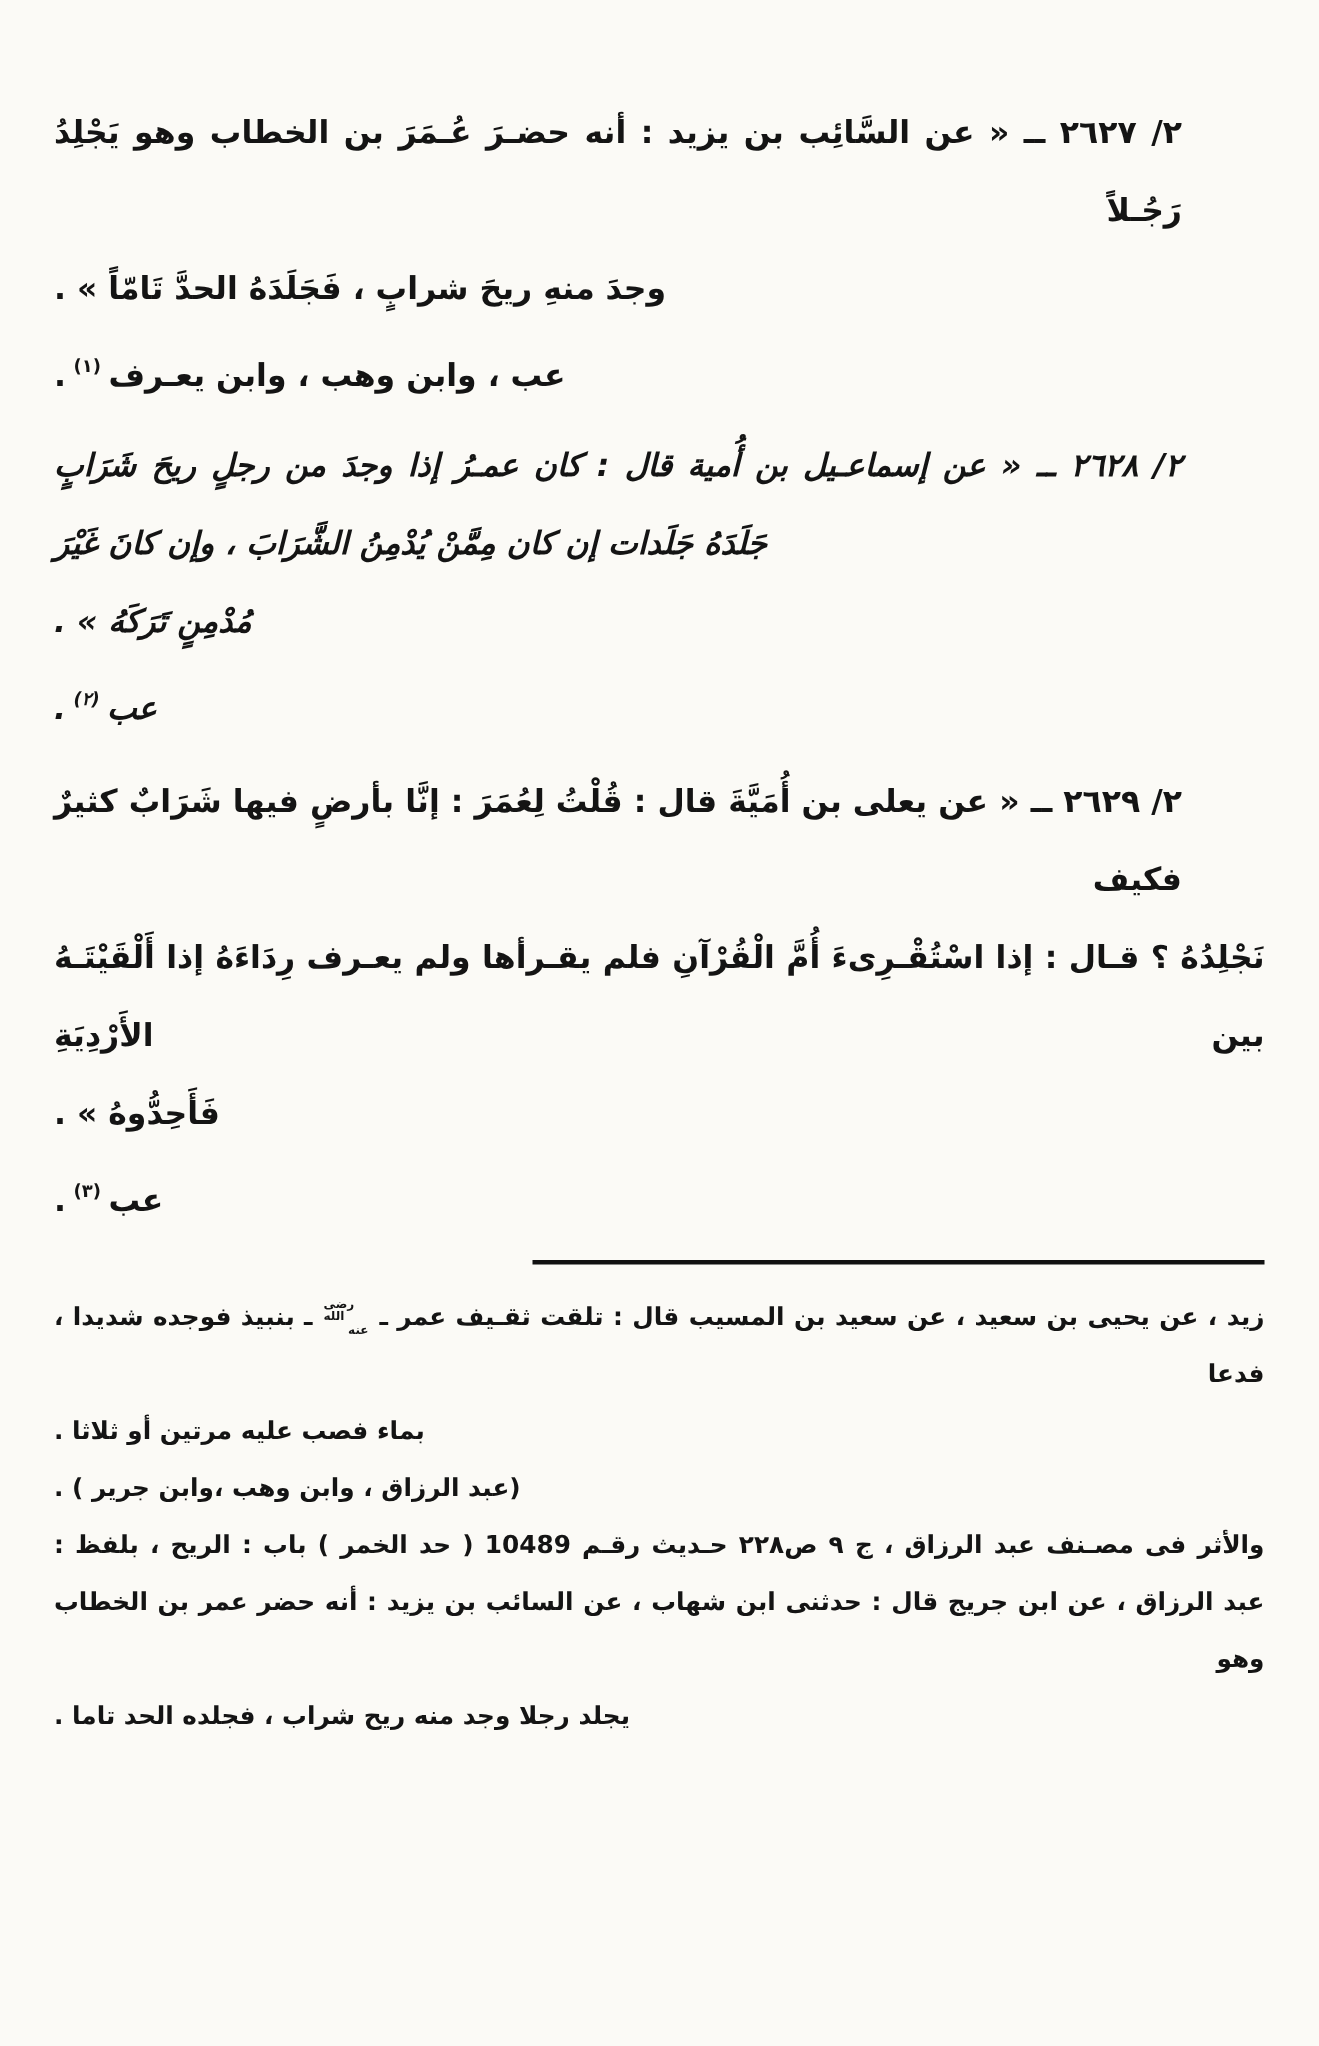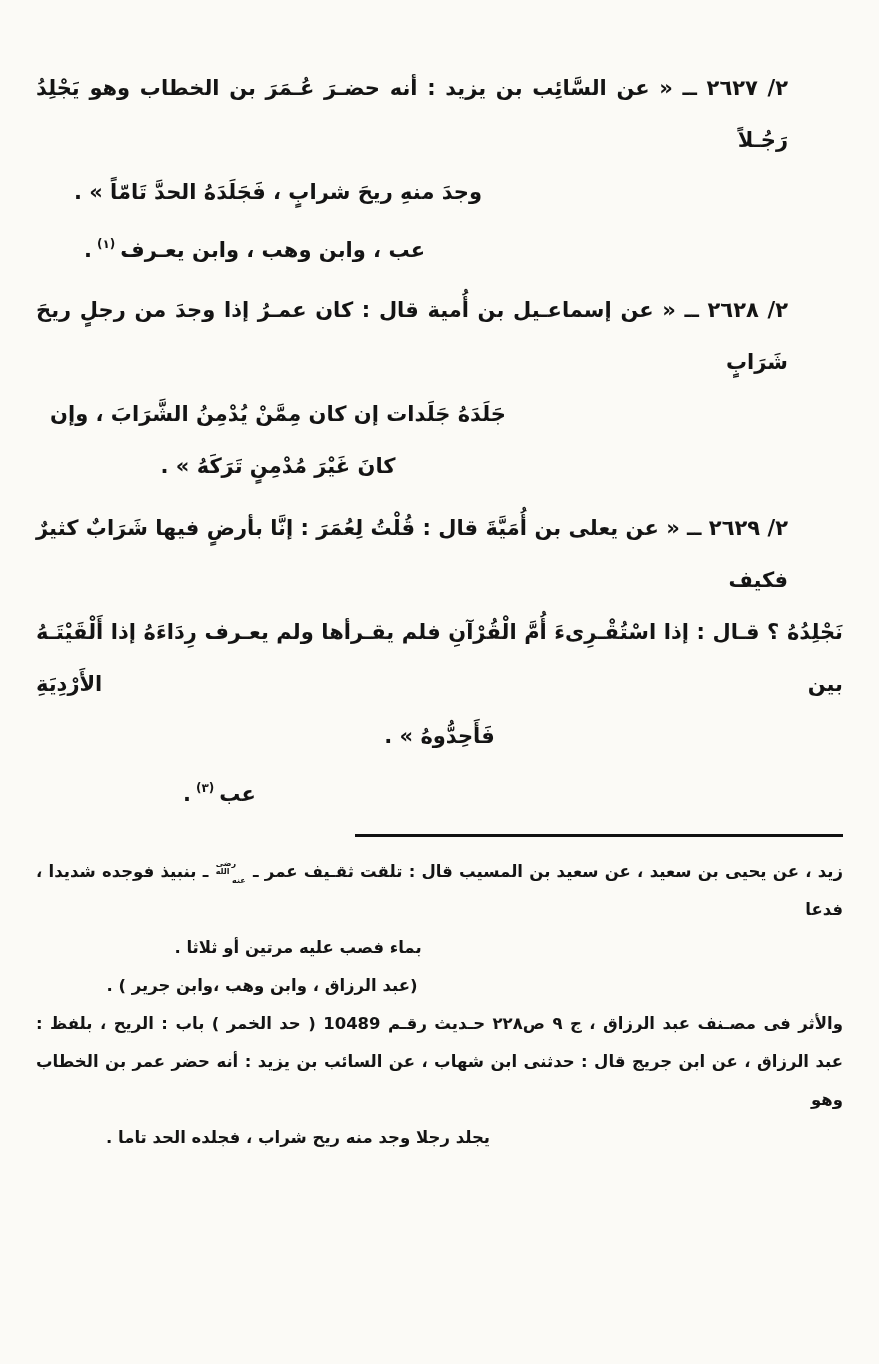--- a/index.html
+++ b/index.html
@@ -7,24 +7,24 @@
   .page{
     position:relative;width:879px;height:1364px;
     background:#fbfaf6;
     color:#141414;
     font-family:"DejaVu Sans",sans-serif;
     direction:rtl;
     box-sizing:border-box;
     padding:62px 36px 0 36px;
   }
   .main{font-size:21px;font-weight:bold;line-height:52px;}
-  .ln{text-align:center;white-space:normal;}
+  .ln{text-align:left;white-space:normal;}
   .full{text-align:justify;text-align-last:justify;}
   .ind{margin-right:55px;}
-  .entry2{margin-top:8px;}
+  .entry2{margin-top:8px;font-style:italic;}
   .entry3{margin-top:10px;}
   sup.ref{font-size:12px;margin:0 5px;vertical-align:9px;font-weight:bold;}
   .rule{height:3px;background:#111;width:488px;margin-top:14px;}
   .footnotes{font-size:16.5px;font-weight:bold;line-height:38px;margin-top:16px;}
   .honorific{
     display:inline-block;width:30px;font-size:8px;line-height:1.05;
     vertical-align:middle;text-align:left;font-weight:bold;margin:0 1px;
   }
 </style>
 </head>
@@ -38,20 +38,23 @@
       <div class="ln full ind">٢/ ٢٦٢٧ ــ « عن السَّائِب بن يزيد : أنه حضـرَ عُـمَرَ بن الخطاب وهو يَجْلِدُ رَجُـلاً</div>
       <div class="ln" style="margin-right:323px">وجدَ منهِ ريحَ شرابٍ ، فَجَلَدَهُ الحدَّ تَامّاً » .</div>
       <div class="ln" style="margin-right:370px">
         <span>عب ، وابن وهب ، وابن يعـرف</span><sup class="ref">(١)</sup><span>.</span>
       </div>
     </div>
 
     <div class="entry2">
       <div class="ln full ind">٢/ ٢٦٢٨ ــ « عن إسماعـيل بن أُمية قال : كان عمـرُ إذا وجدَ من رجلٍ ريحَ شَرَابٍ</div>
       <div class="ln" style="margin-right:323px">جَلَدَهُ جَلَدات إن كان مِمَّنْ يُدْمِنُ الشَّرَابَ ، وإن كانَ غَيْرَ مُدْمِنٍ تَرَكَهُ » .</div>
+      <div class="ln" style="margin-right:436px">
+        <span>عب</span><sup class="ref">(٢)</sup><span>.</span>
+      </div>
     </div>
 
     <div class="entry3">
       <div class="ln full ind">٢/ ٢٦٢٩ ــ « عن يعلى بن أُمَيَّةَ قال : قُلْتُ لِعُمَرَ : إنَّا بأرضٍ فيها شَرَابٌ كثيرٌ فكيف</div>
       <div class="ln full">نَجْلِدُهُ ؟ قـال : إذا اسْتُقْـرِىءَ أُمَّ الْقُرْآنِ فلم يقـرأها ولم يعـرف رِدَاءَهُ إذا أَلْقَيْتَـهُ بين الأَرْدِيَةِ</div>
       <div class="ln" style="">فَأَحِدُّوهُ » .</div>
       <div class="ln" style="margin-right:440px">
         <span>عب</span><sup class="ref">(٣)</sup><span>.</span>
       </div>
     </div>

